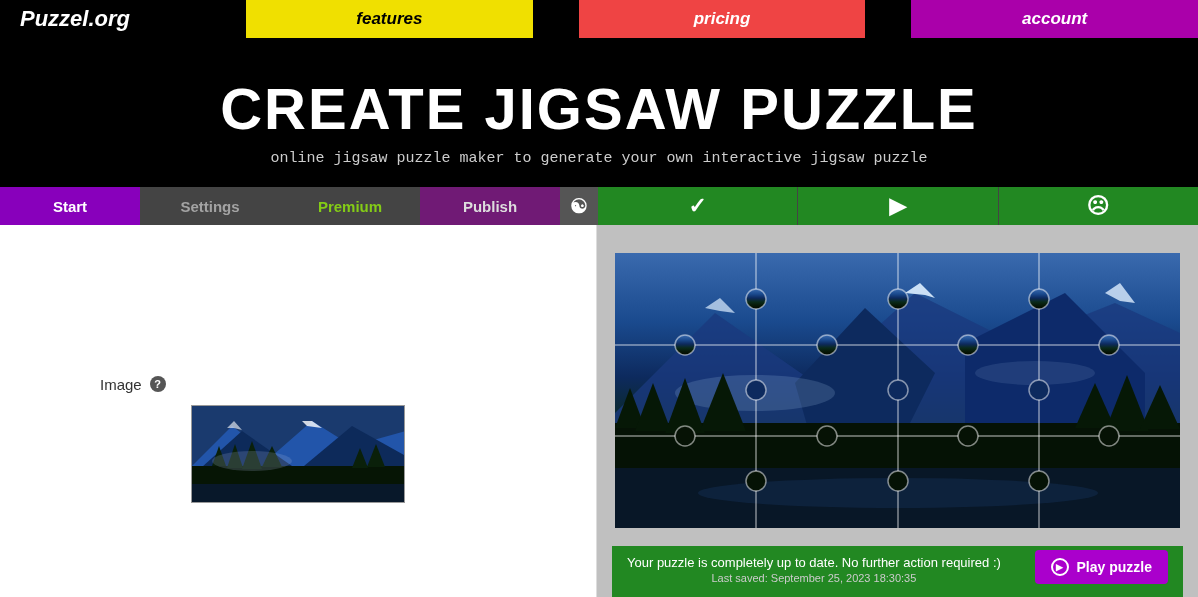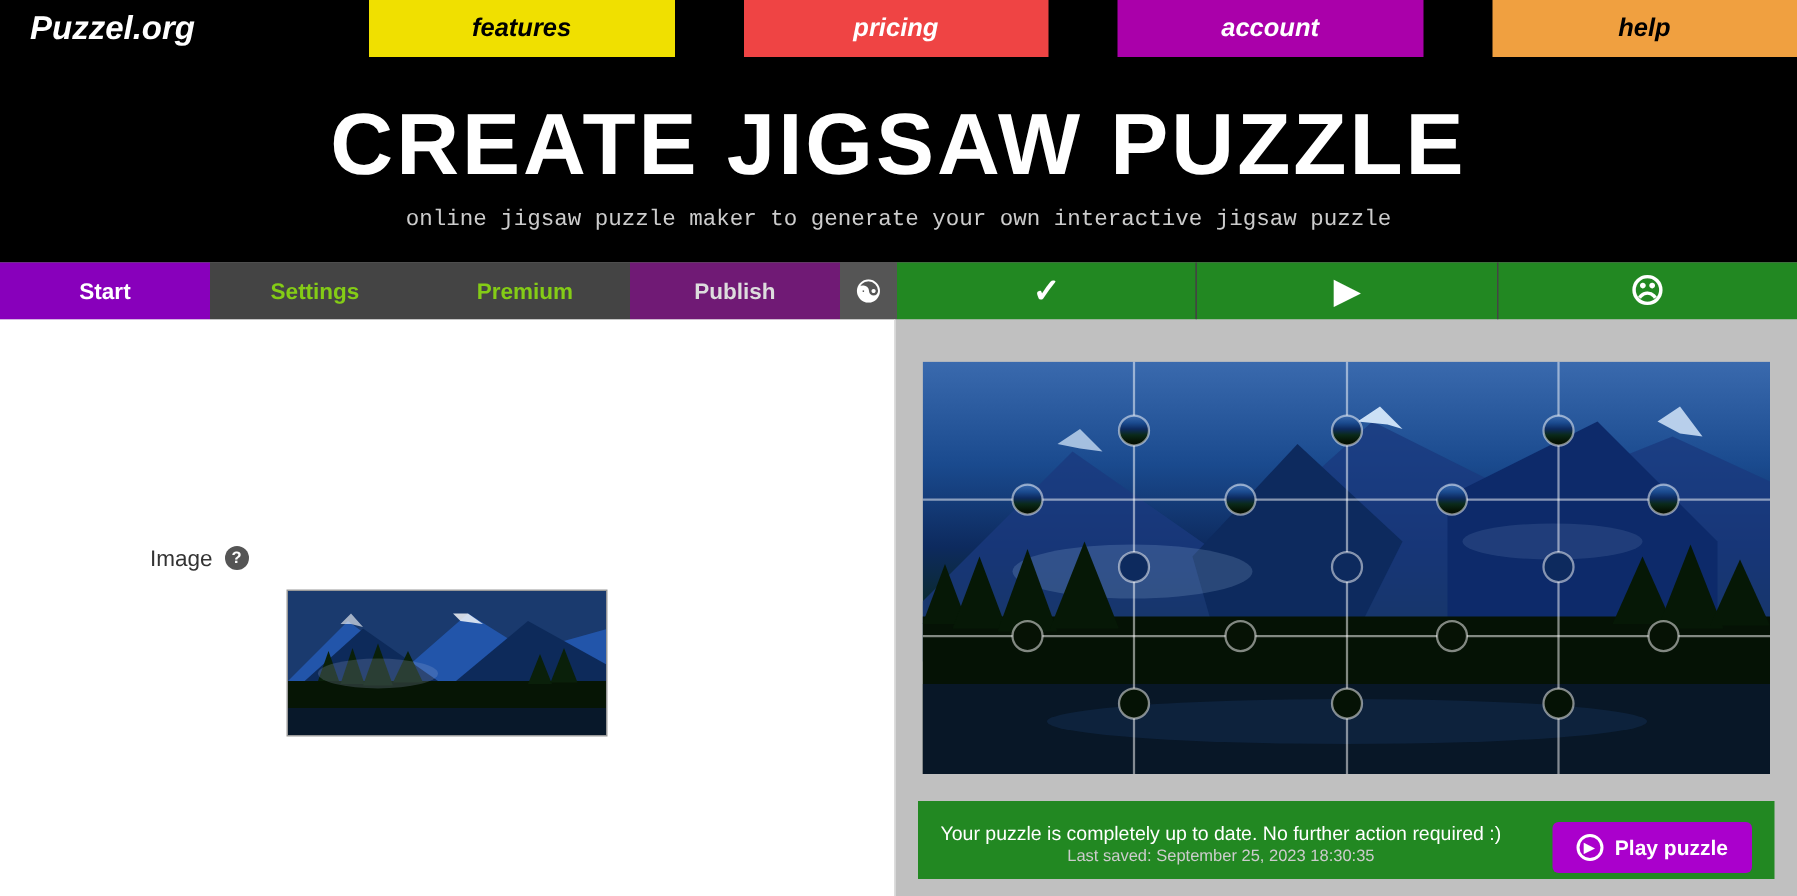--- a/index.html
+++ b/index.html
@@ -38,21 +38,21 @@
     }
     .nav-features { background: #f0e000; color: #000; }
     .nav-pricing { background: #ef4444; color: #fff; }
     .nav-account { background: #aa00aa; color: #fff; }
     .nav-help { background: #f0a040; color: #000; }
 
     
     .hero {
       background: #000;
       text-align: center;
-      padding: 25px 0 20px;
+      padding: 37px 0 20px;
     }
     .hero-title {
       font-size: 58px;
       font-weight: 900;
       color: #fff;
       font-family: Impact, Arial Black, sans-serif;
       letter-spacing: 2px;
       text-transform: uppercase;
     }
     .hero-subtitle {
@@ -60,32 +60,33 @@
       font-size: 15px;
       margin-top: 8px;
       font-family: Liberation Mono, monospace;
     }
 
     
     .tabs-bar {
       display: flex;
       background: #333;
       height: 38px;
+      border-radius: 18px;
     }
     .tab {
       display: flex;
       align-items: center;
       justify-content: center;
       cursor: pointer;
       font-size: 15px;
       font-weight: bold;
       color: #fff;
     }
     .tab-start { background: #8800bb; flex: 0 0 140px; }
-    .tab-settings { background: #444; flex: 0 0 140px; color: #84cc16; }
+    .tab-settings { background: #444; flex: 0 0 140px; color: #a3a3a3; }
     .tab-premium { background: #444; flex: 0 0 140px; color: #84cc16; }
     .tab-publish { background: #701a75; flex: 0 0 140px; color: #ddd; }
     .tab-yin-yang { background: #555; flex: 0 0 38px; font-size: 20px; }
     .tab-check { background: #228822; flex: 1; font-size: 22px; color: #fff; }
     .tab-play { background: #228822; flex: 1; font-size: 22px; color: #fff; border-left: 1px solid #444; }
     .tab-share { background: #228822; flex: 1; font-size: 22px; color: #fff; border-left: 1px solid #444; }
 
     
     .main-content {
       display: flex;
@@ -163,21 +164,21 @@
       position: relative;
       overflow: hidden;
     }
 
     
     .status-bar {
       width: 100%;
       background: #228822;
       height: 52px;
       display: flex;
-      align-items: flex-start;
+      align-items: flex-end;
       justify-content: space-between;
       padding: 14px 15px;
       margin-top: 18px;
     }
     .status-text {
       color: #fff;
       font-size: 13px;
       text-align: center;
       flex: 1;
     }
@@ -219,21 +220,20 @@
 </head>
 <body>
 
 <div class="top-nav">
   <div class="logo-area">
     <span class="logo-text">Puzzel.org</span>
   </div>
   <div class="nav-item nav-features">features</div>
   <div class="nav-item nav-pricing">pricing</div>
   <div class="nav-item nav-account">account</div>
-  <div class="nav-item nav-help">help</div>
 </div>
 
 <div class="hero">
   <div class="hero-title">CREATE JIGSAW PUZZLE</div>
   <div class="hero-subtitle">online jigsaw puzzle maker to generate your own interactive jigsaw puzzle</div>
 </div>
 
 <div class="tabs-bar">
   <div class="tab tab-start">Start</div>
   <div class="tab tab-settings">Settings</div>

